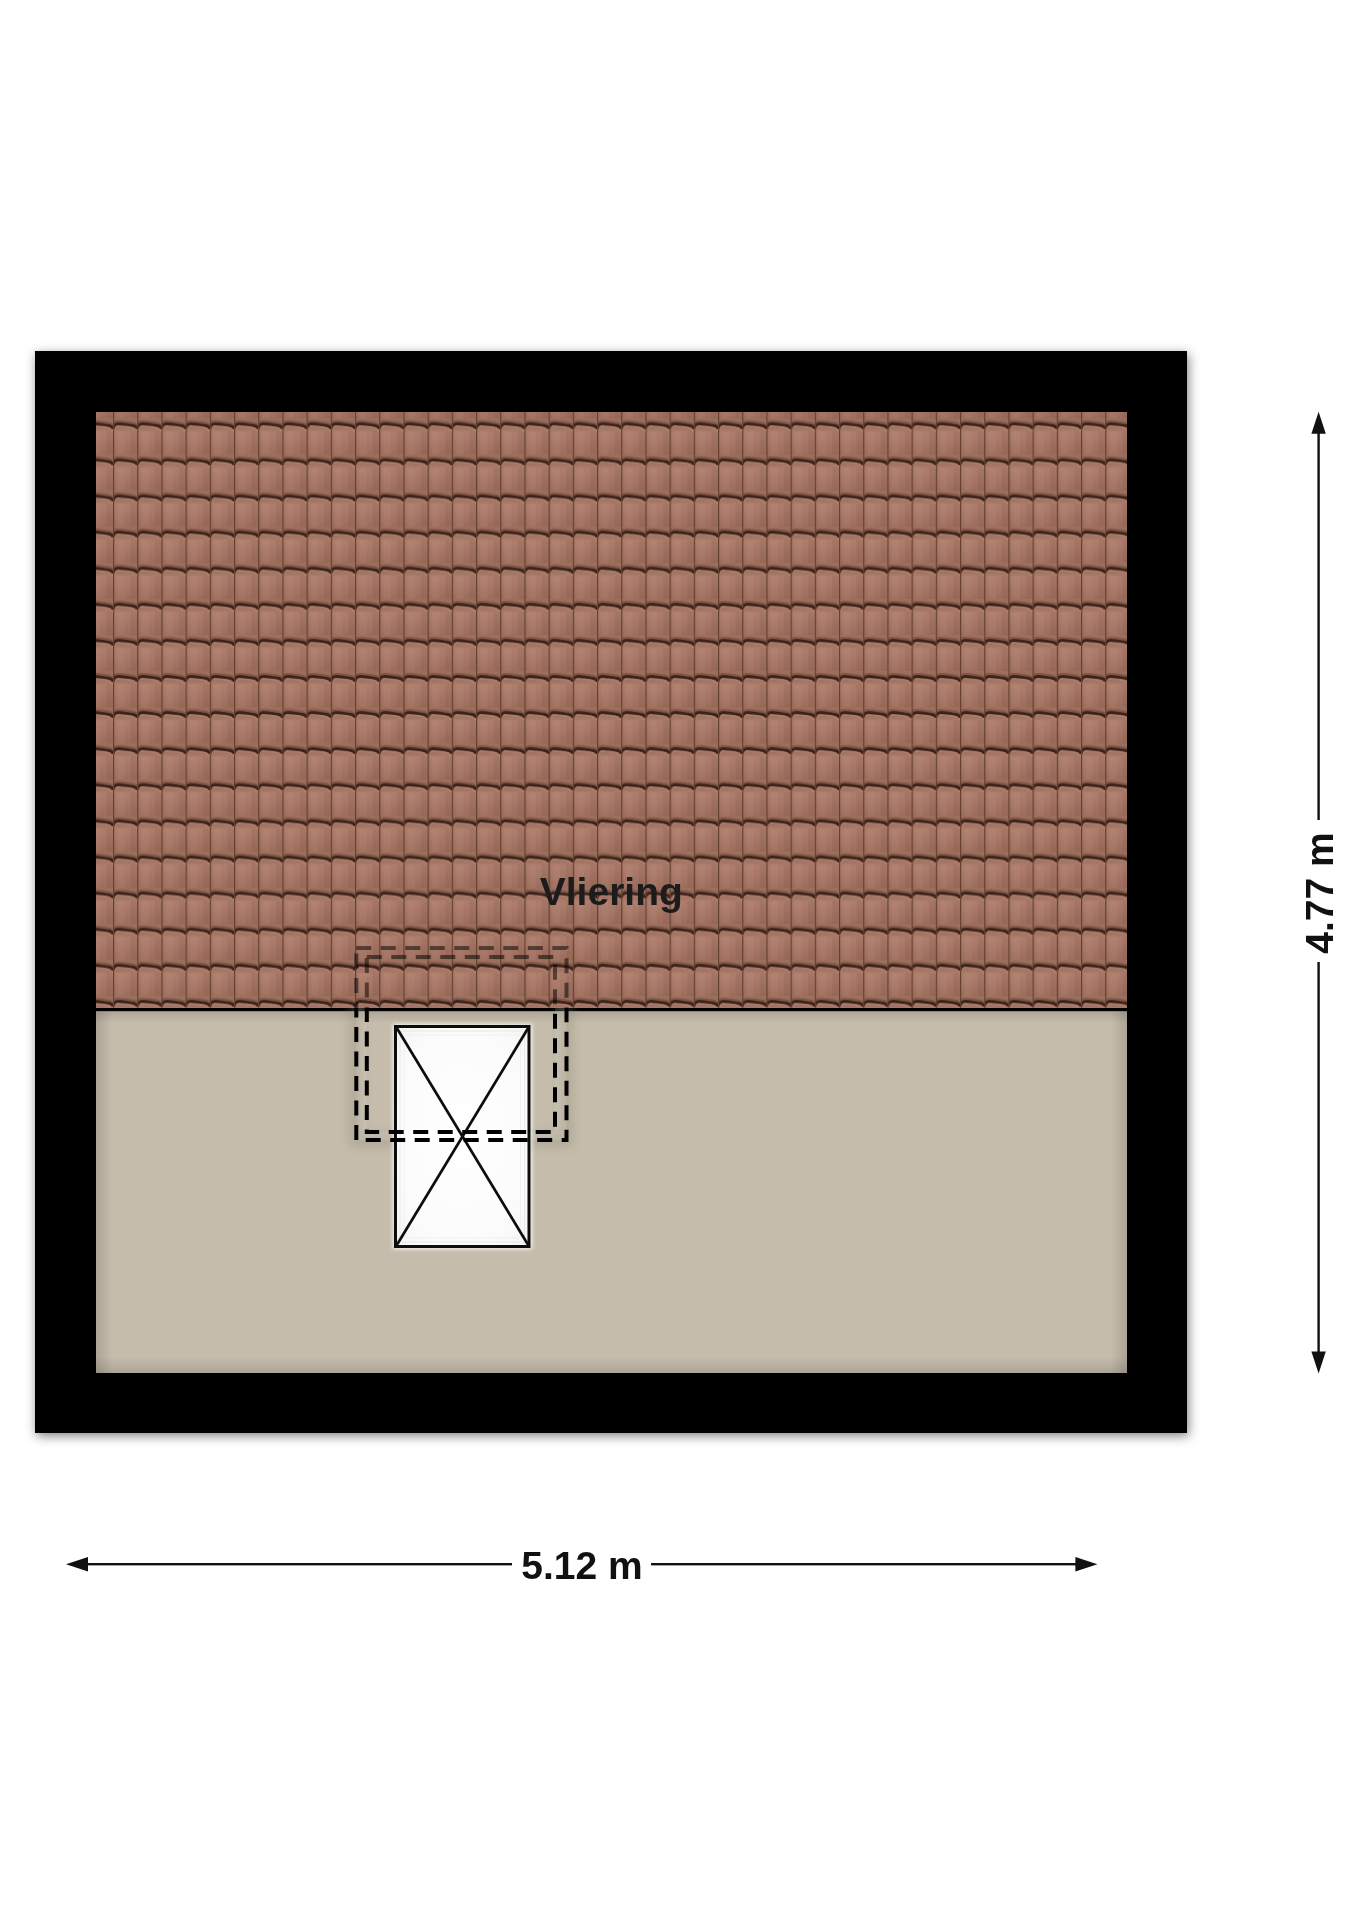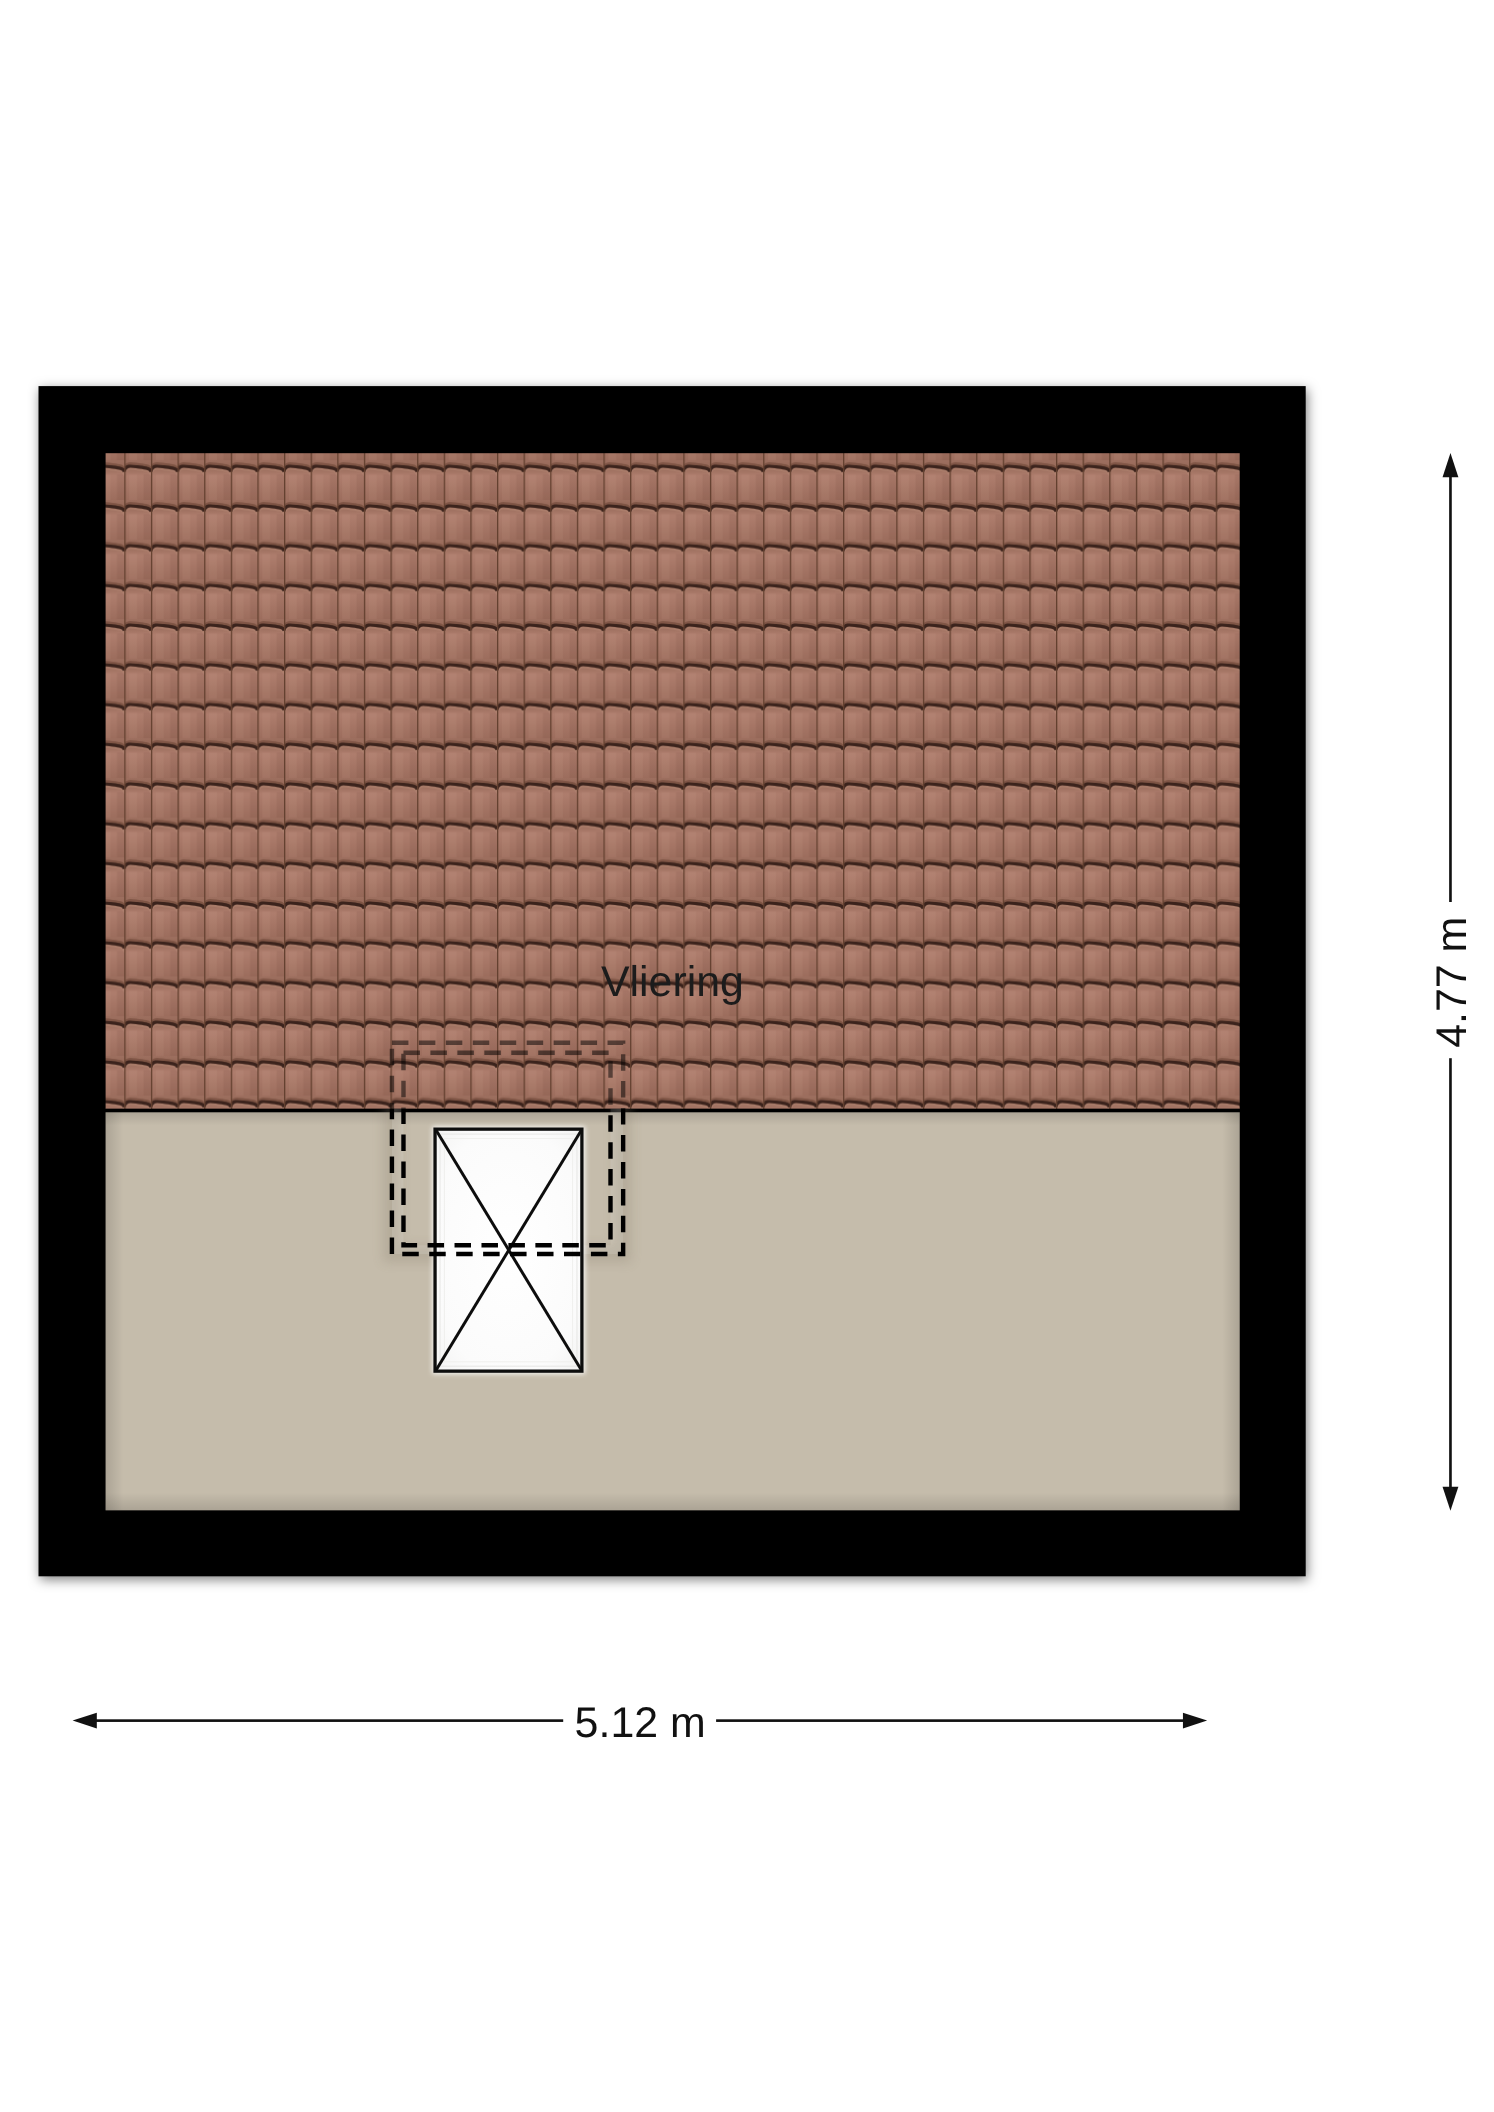--- a/index.html
+++ b/index.html
@@ -1,17 +1,17 @@
 <!DOCTYPE html>
 <html><head>
 <meta charset="utf-8">
 <style>
   html,body{margin:0;padding:0;background:#fff;}
   .page{position:relative;width:1358px;height:1920px;overflow:hidden;
-        font-family:"Liberation Sans", sans-serif;}
+        font-family:"Liberation Sans", sans-serif;font-weight:bold;}
   svg{position:absolute;left:0;top:0;}
 </style>
 </head>
 <body>
 <div class="page">
 <svg width="1358" height="1920" viewBox="0 0 1358 1920">
   <defs>
 
     <linearGradient id="tileGrad" x1="0" y1="0" x2="0" y2="1">
       <stop offset="0" stop-color="#9d6f5f"></stop>

